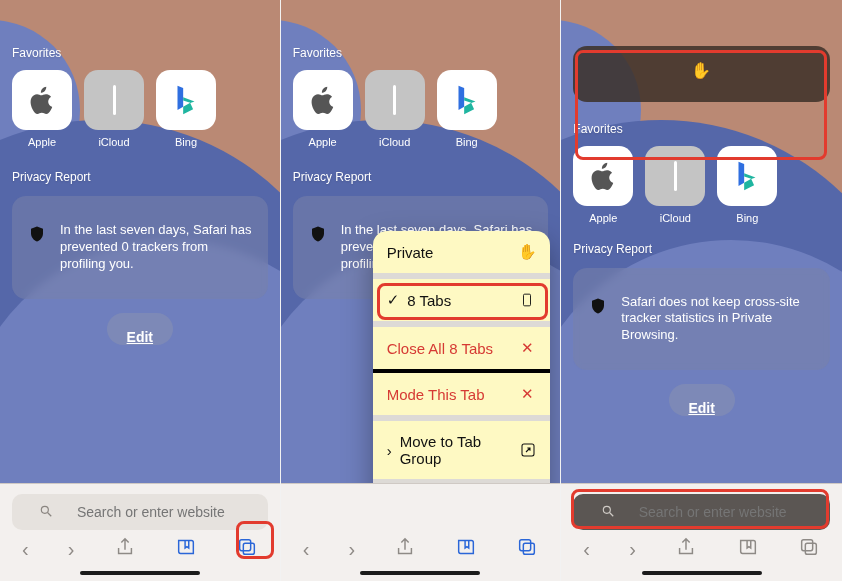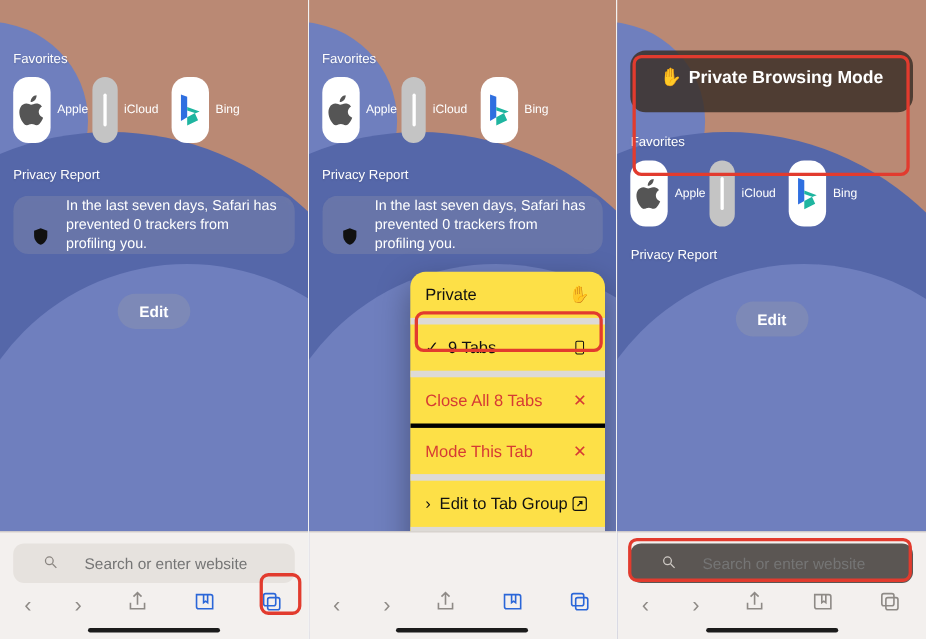--- a/index.html
+++ b/index.html
@@ -13,44 +13,44 @@
   .blob1 { position:absolute; width:520px; height:520px; border-radius:50%; background:#5567a9; left:-160px; top:120px; }
   .blob2 { position:absolute; width:420px; height:420px; border-radius:50%; background:#6f7fbe; left:-40px; top:240px; }
   .blob3 { position:absolute; width:180px; height:180px; border-radius:50%; background:#6f7fbe; left:-100px; top:20px; }
 
   .content { position:absolute; inset:0; padding:0 12px; }
 
   .section-title { color:#fff; font-weight:400; font-size:12px; margin-top:46px; text-shadow:0 1px 2px rgba(0,0,0,.15); }
   .section-title.compact-top { margin-top:10px; }
 
   .fav-row { display:flex; gap:12px; margin-top:10px; }
-  .fav { display:flex; flex-direction:row; align-items:center; gap:6px; width:60px; }
+  .fav { display:flex; flex-direction:column; align-items:center; gap:6px; width:60px; }
   .fav-tile { width:60px; height:60px; border-radius:14px; background:#fff; display:flex; align-items:center; justify-content:center; }
   .fav-tile.grey { background:#c4c4c4; }
   .fav-label { color:#fff; font-size:11px; }
   .fav-tile svg { width:34px; height:34px; }
   .icloud-bar { width:3px; height:30px; background:#fff; border-radius:2px; }
 
-  .privacy-card { margin-top:12px; background:rgba(120,130,170,.55); border-radius:14px; padding:1px 16px; display:flex; gap:14px; align-items:flex-end; color:#fff; font-size:13px; line-height:1.3; backdrop-filter:blur(4px); }
+  .privacy-card { margin-top:12px; background:rgba(120,130,170,.55); border-radius:14px; padding:26px 16px; display:flex; gap:14px; align-items:flex-start; color:#fff; font-size:13px; line-height:1.3; backdrop-filter:blur(4px); }
   .privacy-card .shield-icon { flex-shrink:0; margin-top:2px; }
 
-  .edit-pill { margin:36px auto 0; width:66px; height:32px; border-radius:16px; background:rgba(130,140,180,.75); color:#fff; font-size:14px; font-weight:600; display:flex; align-items:center; justify-content:center; }
+  .edit-pill { margin:14px auto 0; width:66px; height:32px; border-radius:16px; background:rgba(130,140,180,.75); color:#fff; font-size:14px; font-weight:600; display:flex; align-items:flex-end; justify-content:center;text-decoration:underline; }
 
   
   .bottombar { position:absolute; left:0; right:0; bottom:0; height:98px; background:#f3f0ee; border-top:1px solid #cfc9c4; }
   .search { margin:10px 12px 0; height:36px; border-radius:10px; background:#e6e2de; display:flex; align-items:center; color:#8a8580; font-size:14px; gap:8px; padding:0 12px; justify-content:center; }
   .search.dark { background:#5b5653; color:#d8d4d0; }
   .search input { border:none; background:transparent; outline:none; text-align:center; font-size:14px; color:inherit; width:180px; }
   .toolbar { display:flex; justify-content:space-between; align-items:center; padding:6px 22px 0; color:#8e8a86; }
   .toolbar .blue { color:#2a66d8; }
   .toolbar svg { width:22px; height:22px; stroke:currentColor; fill:none; stroke-width:1.6; }
   .home-indicator { position:absolute; bottom:6px; left:50%; transform:translateX(-50%); width:120px; height:4px; border-radius:3px; background:#1b1b1b; }
 
   
-  .menu { position:absolute; left:92px; right:10px; bottom:54px; background:#fde047; border-radius:14px; box-shadow:0 12px 30px rgba(0,0,0,.35); overflow:hidden; font-size:15px; }
+  .menu { position:absolute; left:92px; right:10px; bottom:54px; background:#fef9c3; border-radius:14px; box-shadow:0 12px 30px rgba(0,0,0,.35); overflow:hidden; font-size:15px; }
   .menu-item { display:flex; align-items:center; justify-content:space-between; padding:12px 14px; border-bottom:4px solid #000000; color:#111; }
   .menu-item:last-child { border-bottom:none; }
   .menu-item.thick-sep { border-bottom:6px solid #dddad6; }
   .menu-item.destructive { color:#d63a34; }
   .menu-item .lead { display:flex; align-items:center; gap:8px; }
   .menu-item .mi-icon { width:18px; height:18px; display:flex; align-items:center; justify-content:center; }
 
   
   .private-banner { margin-top:46px; background:rgba(60,48,40,.85); border-radius:14px; padding:14px 16px; color:#fff; font-size:13px; line-height:1.35; text-align:center; }
   .private-banner .pb-title { font-weight:700; font-size:16px; margin-bottom:6px; display:flex; align-items:center; justify-content:center; gap:6px; }
@@ -189,40 +189,40 @@
     <div class="menu">
       <div class="menu-item thick-sep">
         <span class="lead">
             <span>Private</span>
           </span>
         <span class="mi-icon">✋</span>
       </div>
       <div class="menu-item thick-sep">
         <span class="lead">
             <span>✓</span>
-            <span>9 Tabs</span>
+            <span>8 Tabs</span>
           </span>
         <span class="mi-icon">
             <svg width="14" height="18" viewBox="0 0 24 24">
               <rect x="6" y="2" width="12" height="20" rx="2" fill="none" stroke="#111" stroke-width="1.6"></rect>
             </svg>
           </span>
       </div>
       <div class="menu-item destructive">
         <span>Close All 8 Tabs</span>
         <span class="mi-icon">✕</span>
       </div>
       <div class="menu-item destructive thick-sep">
         <span>Mode This Tab</span>
         <span class="mi-icon">✕</span>
       </div>
       <div class="menu-item thick-sep">
         <span class="lead">
             <span>›</span>
-            <span>Edit to Tab Group</span>
+            <span>Move to Tab Group</span>
           </span>
         <span class="mi-icon">
             <svg width="16" height="16" viewBox="0 0 24 24">
               <rect x="3" y="3" width="18" height="18" rx="3" fill="none" stroke="#111" stroke-width="1.6"></rect>
               <path d="M9 15l6-6M15 13V9h-4" fill="none" stroke="#111" stroke-width="1.6"></path>
             </svg>
           </span>
       </div>
       <div class="menu-item">
         <span>New Tab</span>
@@ -260,21 +260,20 @@
   <div class="phone">
     <div class="wallpaper">
       <div class="blob3"></div>
         <div class="blob1"></div>
         <div class="blob2"></div>
     </div>
     <div class="content">
       <div class="private-banner">
         <div class="pb-title">
           <span>✋</span>
-          <span>Private Browsing Mode</span>
         </div>
       </div>
       <div class="redbox" style="left:14px; top:50px; width:252px; height:110px;"></div>
 
       <div class="section-title compact-top" style="margin-top:20px">Favorites</div>
       <div class="fav-row">
         <div class="fav">
           <div class="fav-tile">
               <svg viewBox="0 0 24 24">
                 <path fill="#555" d="M16.4 13.3c0-2.4 2-3.5 2-3.6-1.1-1.6-2.8-1.8-3.4-1.8-1.4-.1-2.8.8-3.5.8-.7 0-1.8-.8-3-.8-1.5 0-3 .9-3.8 2.3-1.6 2.8-.4 7 1.2 9.3.8 1.1 1.7 2.4 2.9 2.3 1.2 0 1.6-.8 3.1-.8 1.4 0 1.8.8 3.1.8 1.3 0 2.1-1.2 2.9-2.3.9-1.3 1.3-2.6 1.3-2.6-.1 0-2.8-1.1-2.8-3.6zM14 5.6c.6-.8 1.1-1.9 1-3-.9 0-2.1.6-2.8 1.4-.6.7-1.1 1.8-1 2.9 1 0 2.1-.5 2.8-1.3z"></path>
@@ -293,20 +292,26 @@
               <svg viewBox="0 0 24 24">
                 <path fill="#2f6fe0" d="M6 2l4 1.5v13.2L6 19V2z"></path>
                 <path fill="#1fb5a0" d="M10 10l8 3-3 1.2 2 4.3L10 22v-5.3l5-2.7-5-1.7V10z"></path>
               </svg>
             </div>
           <div class="fav-label">Bing</div>
         </div>
       </div>
 
       <div class="section-title" style="margin-top:18px">Privacy Report</div>
+      <div class="privacy-card">
+        <span class="shield-icon"><svg width="18" height="20" viewBox="0 0 24 24">
+              <path fill="#111" d="M12 2l8 3v6c0 5-3.4 9.5-8 11-4.6-1.5-8-6-8-11V5l8-3z"></path>
+            </svg></span>
+        <span>Safari does not keep cross-site tracker statistics in Private Browsing.</span>
+      </div>
 
       <div class="edit-pill">
           <span>Edit</span>
         </div>
     </div>
 
     <div class="bottombar">
       <div class="search dark">
         <span><svg width="14" height="14" viewBox="0 0 24 24">
               <circle cx="10" cy="10" r="6" stroke="#cfcac5" stroke-width="2" fill="none"></circle>

